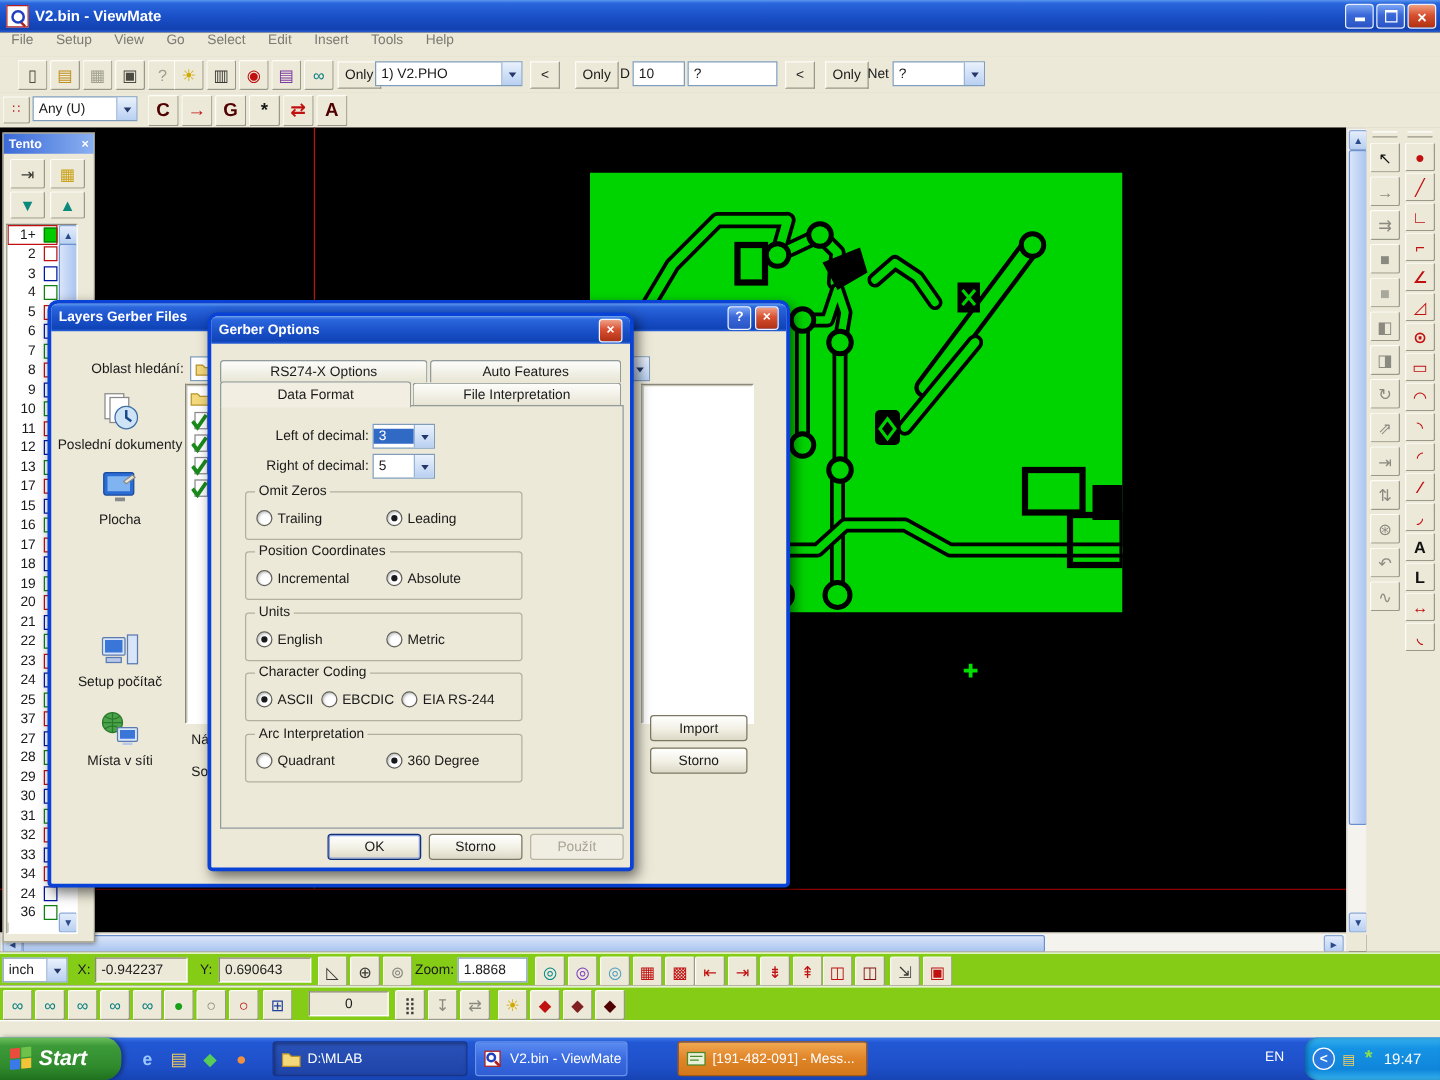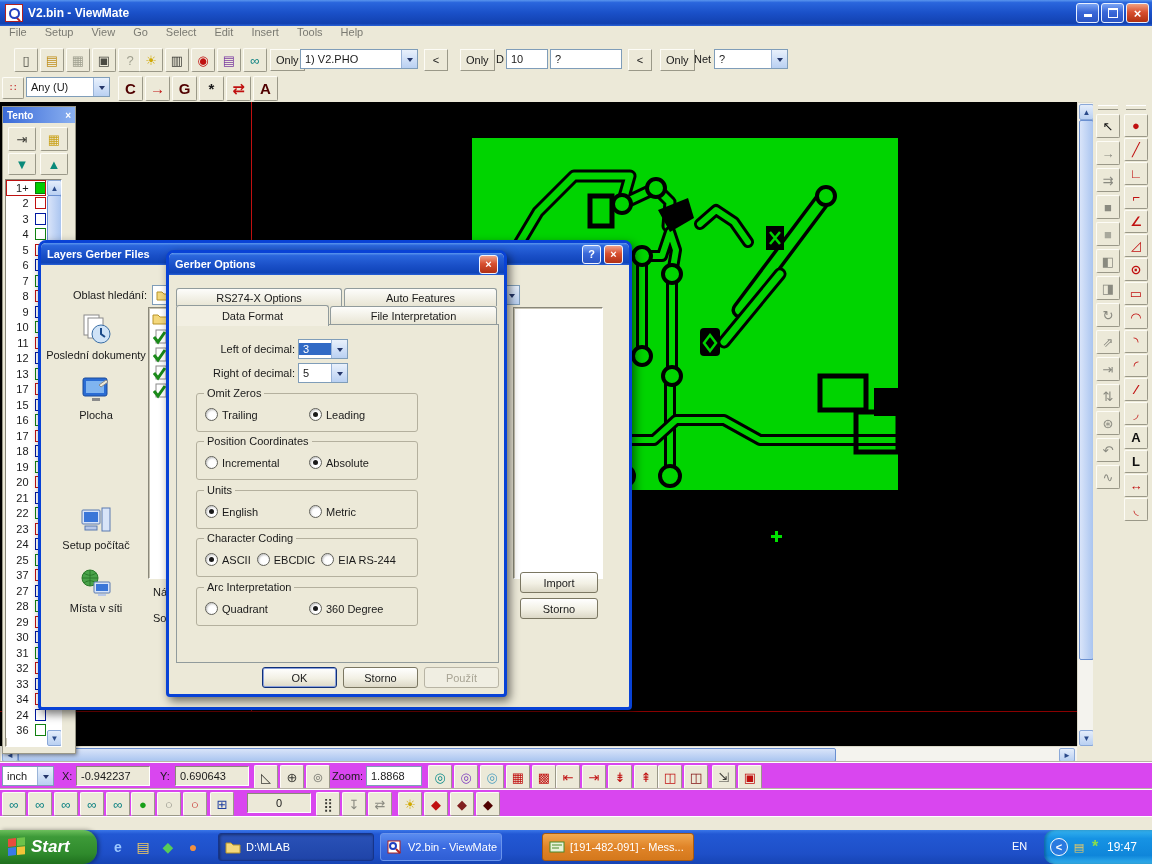--- a/index.html
+++ b/index.html
@@ -77,21 +77,21 @@
     box-shadow:inset 1px 1px 2px rgba(0,0,0,.25);display:flex;align-items:center;justify-content:center;margin-right:4px;flex:0 0 auto}
   .radio.on::after{content:"";width:5px;height:5px;border-radius:50%;background:#1a1a1a}
   .tab{position:absolute;height:18px;box-sizing:border-box;border:1px solid #919b9c;border-bottom:none;border-radius:3px 3px 0 0;
     background:linear-gradient(180deg,#fdfdfb,#e8e5d4);display:flex;align-items:center;justify-content:center}
   .tab.on{height:21px;background:#f2efe2;z-index:3}
   .tabpanel{position:absolute;border:1px solid #919b9c;background:#ECE9D8;z-index:2}
   .sunkenw{background:#fff;border:1px solid;border-color:#8a887a #fff #fff #8a887a;box-shadow:1px 1px 0 #c8c4b4 inset}
   .place{position:absolute;left:0;width:100px;text-align:center}
   .place .plabel{display:block;margin-top:2px;line-height:12px}
   
-  .srow{left:0;width:1152px;height:27px;background:#d946ef;border-top:1px solid #fff;box-shadow:0 -1px 0 #b8b4a4}
+  .srow{left:0;width:1152px;height:27px;background:#84cc16;border-top:1px solid #fff;box-shadow:0 -1px 0 #b8b4a4}
   .sfield{background:#ECE9D8;border:1px solid;border-color:#8a887a #fff #fff #8a887a;height:20px;display:flex;align-items:center;padding:0 4px;box-sizing:border-box}
   
   .taskbar{left:0;top:830px;width:1152px;height:34px;background:linear-gradient(180deg,#3a76e8 0%,#2258d4 12%,#1e4fc8 70%,#1644b4 100%)}
   .startbtn{left:0;top:830px;width:97px;height:34px;border-radius:0 14px 14px 0;
     background:linear-gradient(180deg,#6cbf5c 0%,#3d9a38 20%,#2f8a2c 70%,#1f701e 100%);
     display:flex;align-items:center;color:#fff;font-weight:bold;font-style:italic;font-size:17px;
     box-shadow:2px 0 4px rgba(0,0,0,.4);padding-left:8px;box-sizing:border-box}
   .flag{width:18px;height:18px;display:grid;grid-template-columns:8px 8px;grid-template-rows:8px 8px;gap:1px;transform:skewY(-6deg);margin-right:5px}
   .flag span:nth-child(1){background:#e84c3d}.flag span:nth-child(2){background:#6ec24a}
   .flag span:nth-child(3){background:#3a7ae8}.flag span:nth-child(4){background:#f2c438}

